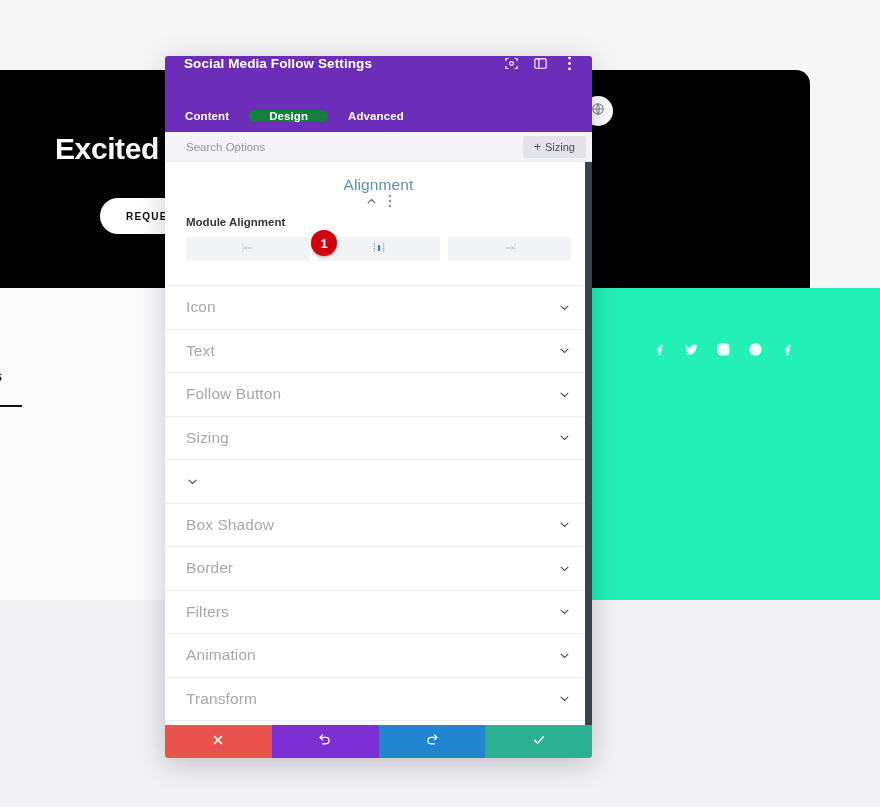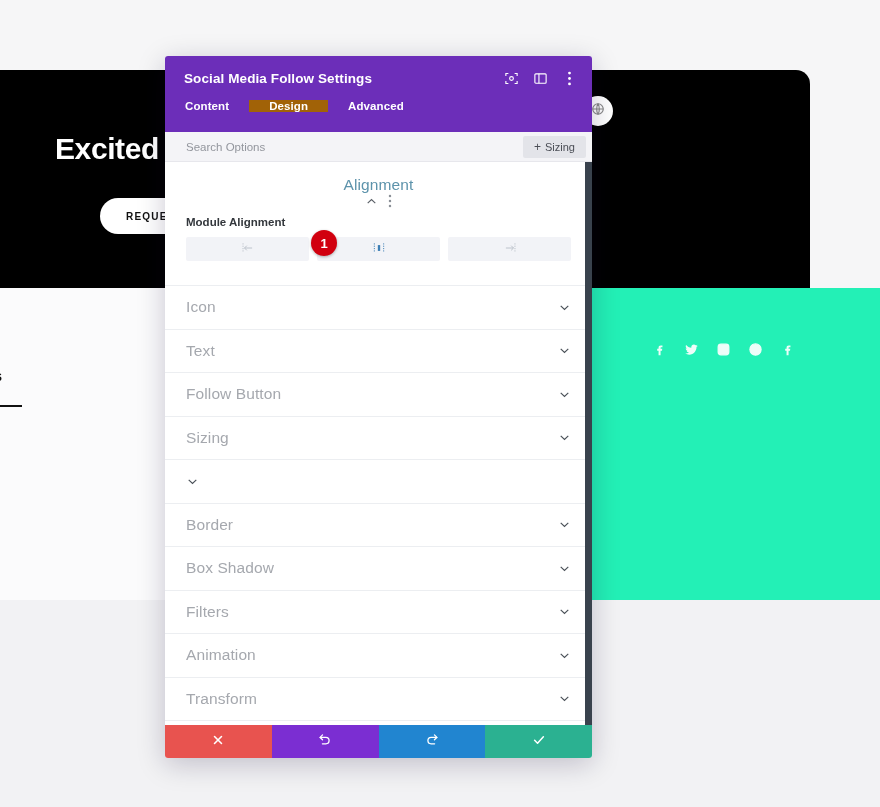--- a/index.html
+++ b/index.html
@@ -101,47 +101,47 @@
     background: #ffffff;
     box-shadow: 0 6px 28px rgba(20,10,50,.22);
     display: flex; flex-direction: column;
     border-radius: 3px;
     overflow: hidden;
   }
 
   .modal-header {
     height: 44px;
     background: #6c2eb9;
-    display: flex; align-items: center;
+    display: flex; align-items: flex-start;
     padding: 0 15px 0 19px;
   }
   .modal-title {
     flex: 1;
     color: #ffffff;
     font-size: 13.5px; font-weight: bold;
     letter-spacing: .1px;
   }
   .hdr-icons { display: flex; align-items: center; gap: 14px; }
   .hdr-ico { width: 15px; height: 15px; cursor: pointer; display: flex; align-items: center; justify-content: center; }
   .hdr-ico svg { width: 100%; height: 100%; }
 
   .tabs {
     height: 32px;
     background: #6c2eb9;
-    display: flex; align-items: flex-start;
+    display: flex; align-items: center;
   }
   .tab {
     padding: 0 20px;
     display: flex; align-items: center;
     color: #ffffff;
     font-size: 11.5px; font-weight: bold;
     cursor: pointer;
     letter-spacing: .1px;
   }
-  .tab.active { background: #a16207; }
+  .tab.active { background: #15803d; border-radius: 8px; }
 
   .searchbar {
     height: 30px;
     background: #f4f4f7;
     border-bottom: 1px solid #e7e7ec;
     display: flex; align-items: center;
     padding: 0 6px 0 21px;
     position: relative;
   }
   .search-input {
@@ -476,29 +476,29 @@
           </span>
         </div>
         <div class="toggle-row">
           <span class="toggle-chev">
             <svg viewBox="0 0 24 24" fill="none" stroke="#4a5158" stroke-width="2.2">
                 <polyline points="5,9 12,15.5 19,9"></polyline>
               </svg>
           </span>
         </div>
         <div class="toggle-row">
+          <div class="toggle-name">Box Shadow</div>
+          <span class="toggle-chev">
+            <svg viewBox="0 0 24 24" fill="none" stroke="#4a5158" stroke-width="2.2">
+                <polyline points="5,9 12,15.5 19,9"></polyline>
+              </svg>
+          </span>
+        </div>
+        <div class="toggle-row">
           <div class="toggle-name">Border</div>
-          <span class="toggle-chev">
-            <svg viewBox="0 0 24 24" fill="none" stroke="#4a5158" stroke-width="2.2">
-                <polyline points="5,9 12,15.5 19,9"></polyline>
-              </svg>
-          </span>
-        </div>
-        <div class="toggle-row">
-          <div class="toggle-name">Box Shadow</div>
           <span class="toggle-chev">
             <svg viewBox="0 0 24 24" fill="none" stroke="#4a5158" stroke-width="2.2">
                 <polyline points="5,9 12,15.5 19,9"></polyline>
               </svg>
           </span>
         </div>
         <div class="toggle-row">
           <div class="toggle-name">Filters</div>
           <span class="toggle-chev">
             <svg viewBox="0 0 24 24" fill="none" stroke="#4a5158" stroke-width="2.2">

